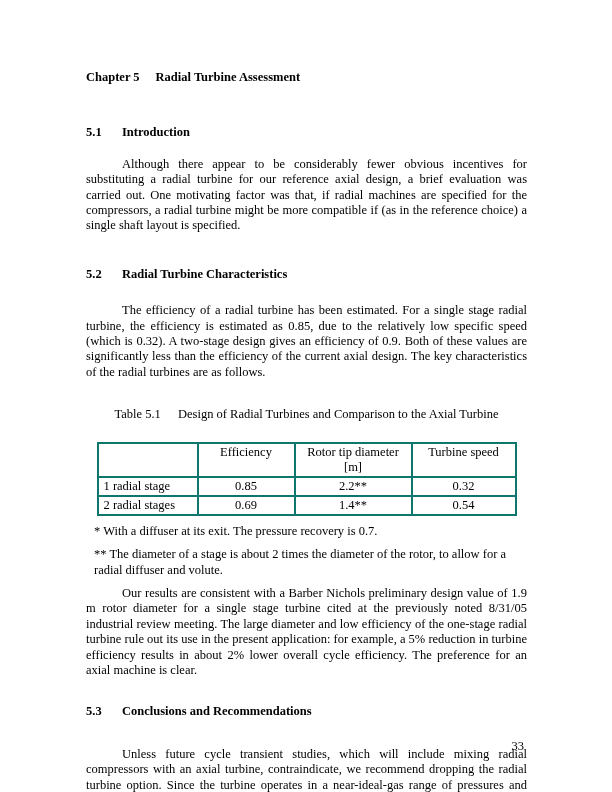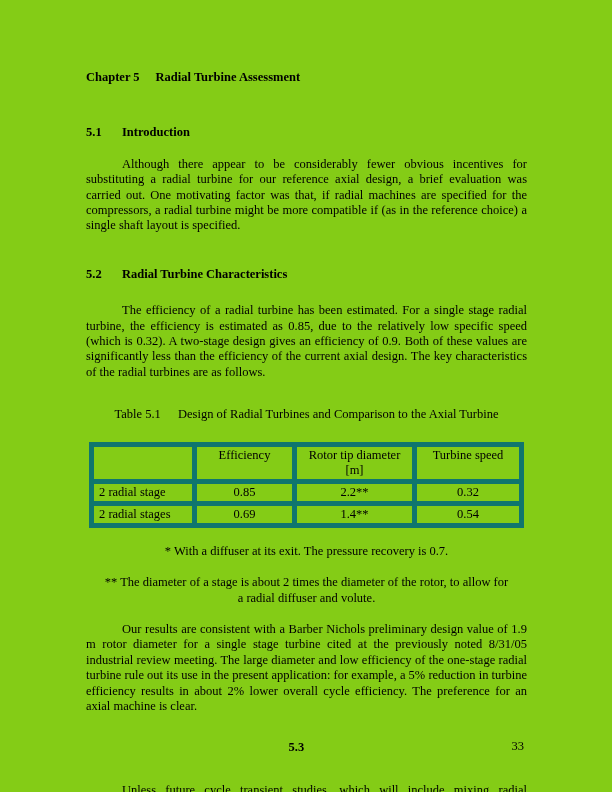--- a/index.html
+++ b/index.html
@@ -5,21 +5,21 @@
   html, body {
     margin: 0;
     padding: 0;
     background: #e8e8e8;
   }
   .page {
     position: relative;
     width: 612px;
     height: 792px;
     margin: 0 auto;
-    background: #84cc16;
+    background: #ffffff;
     font-family: "Liberation Serif", serif;
     font-size: 12.5px;
     line-height: 15.4px;
     color: #000000;
     box-sizing: border-box;
     padding: 70px 85px 0 86px;
     overflow: hidden;
   }
   .chapter-heading {
     font-weight: bold;
@@ -36,47 +36,47 @@
     display: inline-block;
     min-width: 36px;
   }
   p.body-para {
     text-align: justify;
     text-indent: 36px;
     margin: 0;
   }
   .s51-head { margin-bottom: 16px; }
   .s52-head { margin-top: 33px; margin-bottom: 21px; }
-  .s53-head { margin-top: 26px; margin-bottom: 27px; justify-content: center; }
+  .s53-head { margin-top: 26px; margin-bottom: 27px; }
   .table-caption {
     font-weight: normal;
     text-align: center;
     margin-top: 27px;
     margin-bottom: 19px;
   }
   .table-caption .cap-label { margin-right: 14px; }
   table.data-table {
     border-collapse: collapse;
     margin: 0 auto;
     font-size: 12.5px;
   }
   table.data-table td, table.data-table th {
-    border: 5px solid #0f766e;
+    border: 2px solid #0f766e;
     padding: 1px 5px;
     font-weight: normal;
     text-align: center;
     vertical-align: top;
     line-height: 15px;
   }
   table.data-table .col-label { width: 88px; text-align: left; }
   table.data-table .col-eff   { width: 85px; }
   table.data-table .col-dia   { width: 105px; }
   table.data-table .col-spd   { width: 92px; }
   .footnotes { margin-top: 7px; }
-  .footnote { margin: 16px; text-align: center; }
+  .footnote { margin: 8px; text-align: left; }
   .after-table-para { margin-top: 42px; }
   .page-number {
     position: absolute;
     right: 88px;
     bottom: 38px;
   }
 </style>
 </head>
 <body>
 
@@ -113,21 +113,21 @@
         <th class="col-eff">Efficiency</th>
         <th class="col-dia">
           <span>Rotor tip diameter</span><br>
           <span>[m]</span>
         </th>
         <th class="col-spd">Turbine speed</th>
       </tr>
     </thead>
     <tbody>
       <tr>
-        <td class="col-label">2 radial stage</td>
+        <td class="col-label">1 radial stage</td>
         <td class="col-eff">0.85</td>
         <td class="col-dia">2.2**</td>
         <td class="col-spd">0.32</td>
       </tr>
       <tr>
         <td class="col-label">2 radial stages</td>
         <td class="col-eff">0.69</td>
         <td class="col-dia">1.4**</td>
         <td class="col-spd">0.54</td>
       </tr>
@@ -136,19 +136,20 @@
 
   <div class="footnotes">
     <p class="footnote">* With a diffuser at its exit.  The pressure recovery is 0.7.</p>
     <p class="footnote">** The diameter of a stage is about 2 times the diameter of the rotor, to allow for a radial diffuser and volute.</p>
   </div>
 
   <p class="body-para after-table-para">Our results are consistent with a Barber Nichols preliminary design value of 1.9 m rotor diameter for a single stage turbine cited at the previously noted 8/31/05 industrial review meeting.  The large diameter and low efficiency of the one-stage radial turbine rule out its use in the present application: for example, a 5% reduction in turbine efficiency results in about 2% lower overall cycle efficiency.  The preference for an axial machine is clear.</p>
 
   <div class="section-heading s53-head">
     <span class="sec-num">5.3</span>
+    <span>Conclusions and Recommendations</span>
   </div>
 
   <p class="body-para">Unless future cycle transient studies, which will include mixing radial compressors with an axial turbine, contraindicate, we recommend dropping the radial turbine option.  Since the turbine operates in a near-ideal-gas range of pressures and temperatures, it is not likely that our scoping studies and intercomparisons are in any appreciable error.</p>
 
   <div class="page-number">33</div>
 
 </div>
 
 </body></html>

